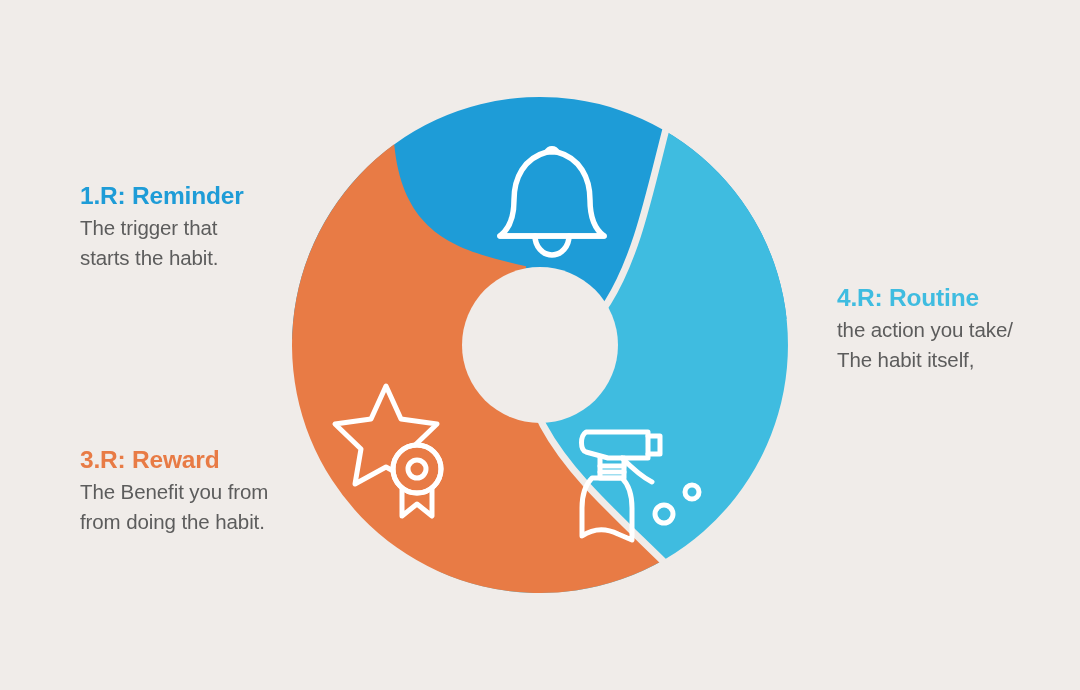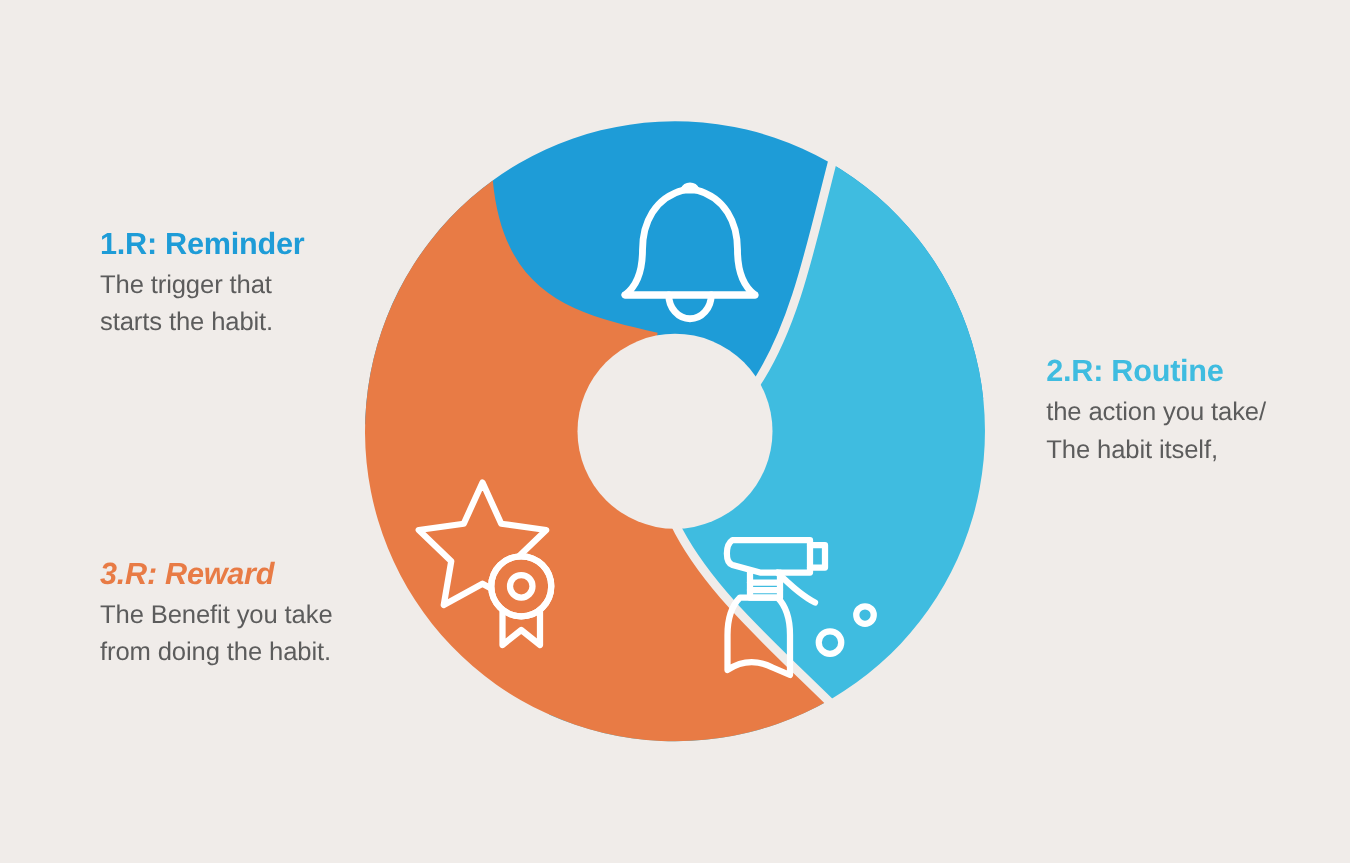--- a/index.html
+++ b/index.html
@@ -73,21 +73,21 @@
     top: 284px;
     text-align: left;
   }
   #callout-routine .callout-title { color: #3FBCE0; }
 
   #callout-reward {
     left: 80px;
     top: 446px;
     text-align: left;
   }
-  #callout-reward .callout-title { color: #E87B45; font-style: italic; }
+  #callout-reward .callout-title { color: #E87B45; }
 </style>
 </head>
 <body>
 
 <div id="infographic-root">
 
   <div id="swirl-wrap">
     <svg id="swirl-svg" viewBox="0 0 500 502" xmlns="http://www.w3.org/2000/svg">
 
       <g>
@@ -172,28 +172,28 @@
 
   <div class="callout" id="callout-reminder">
     <div class="callout-title">1.R: Reminder</div>
     <div class="callout-body">
       <span>The trigger that</span>
       <span>starts the habit.</span>
     </div>
   </div>
 
   <div class="callout" id="callout-routine">
-    <div class="callout-title">2.R: Routine</div>
+    <div class="callout-title">4.R: Routine</div>
     <div class="callout-body">
       <span>the action you take/</span>
       <span>The habit itself,</span>
     </div>
   </div>
 
   <div class="callout" id="callout-reward">
     <div class="callout-title">3.R: Reward</div>
     <div class="callout-body">
-      <span>The Benefit you take</span>
+      <span>The Benefit you from</span>
       <span>from doing the habit.</span>
     </div>
   </div>
 
 </div>
 
 </body></html>

